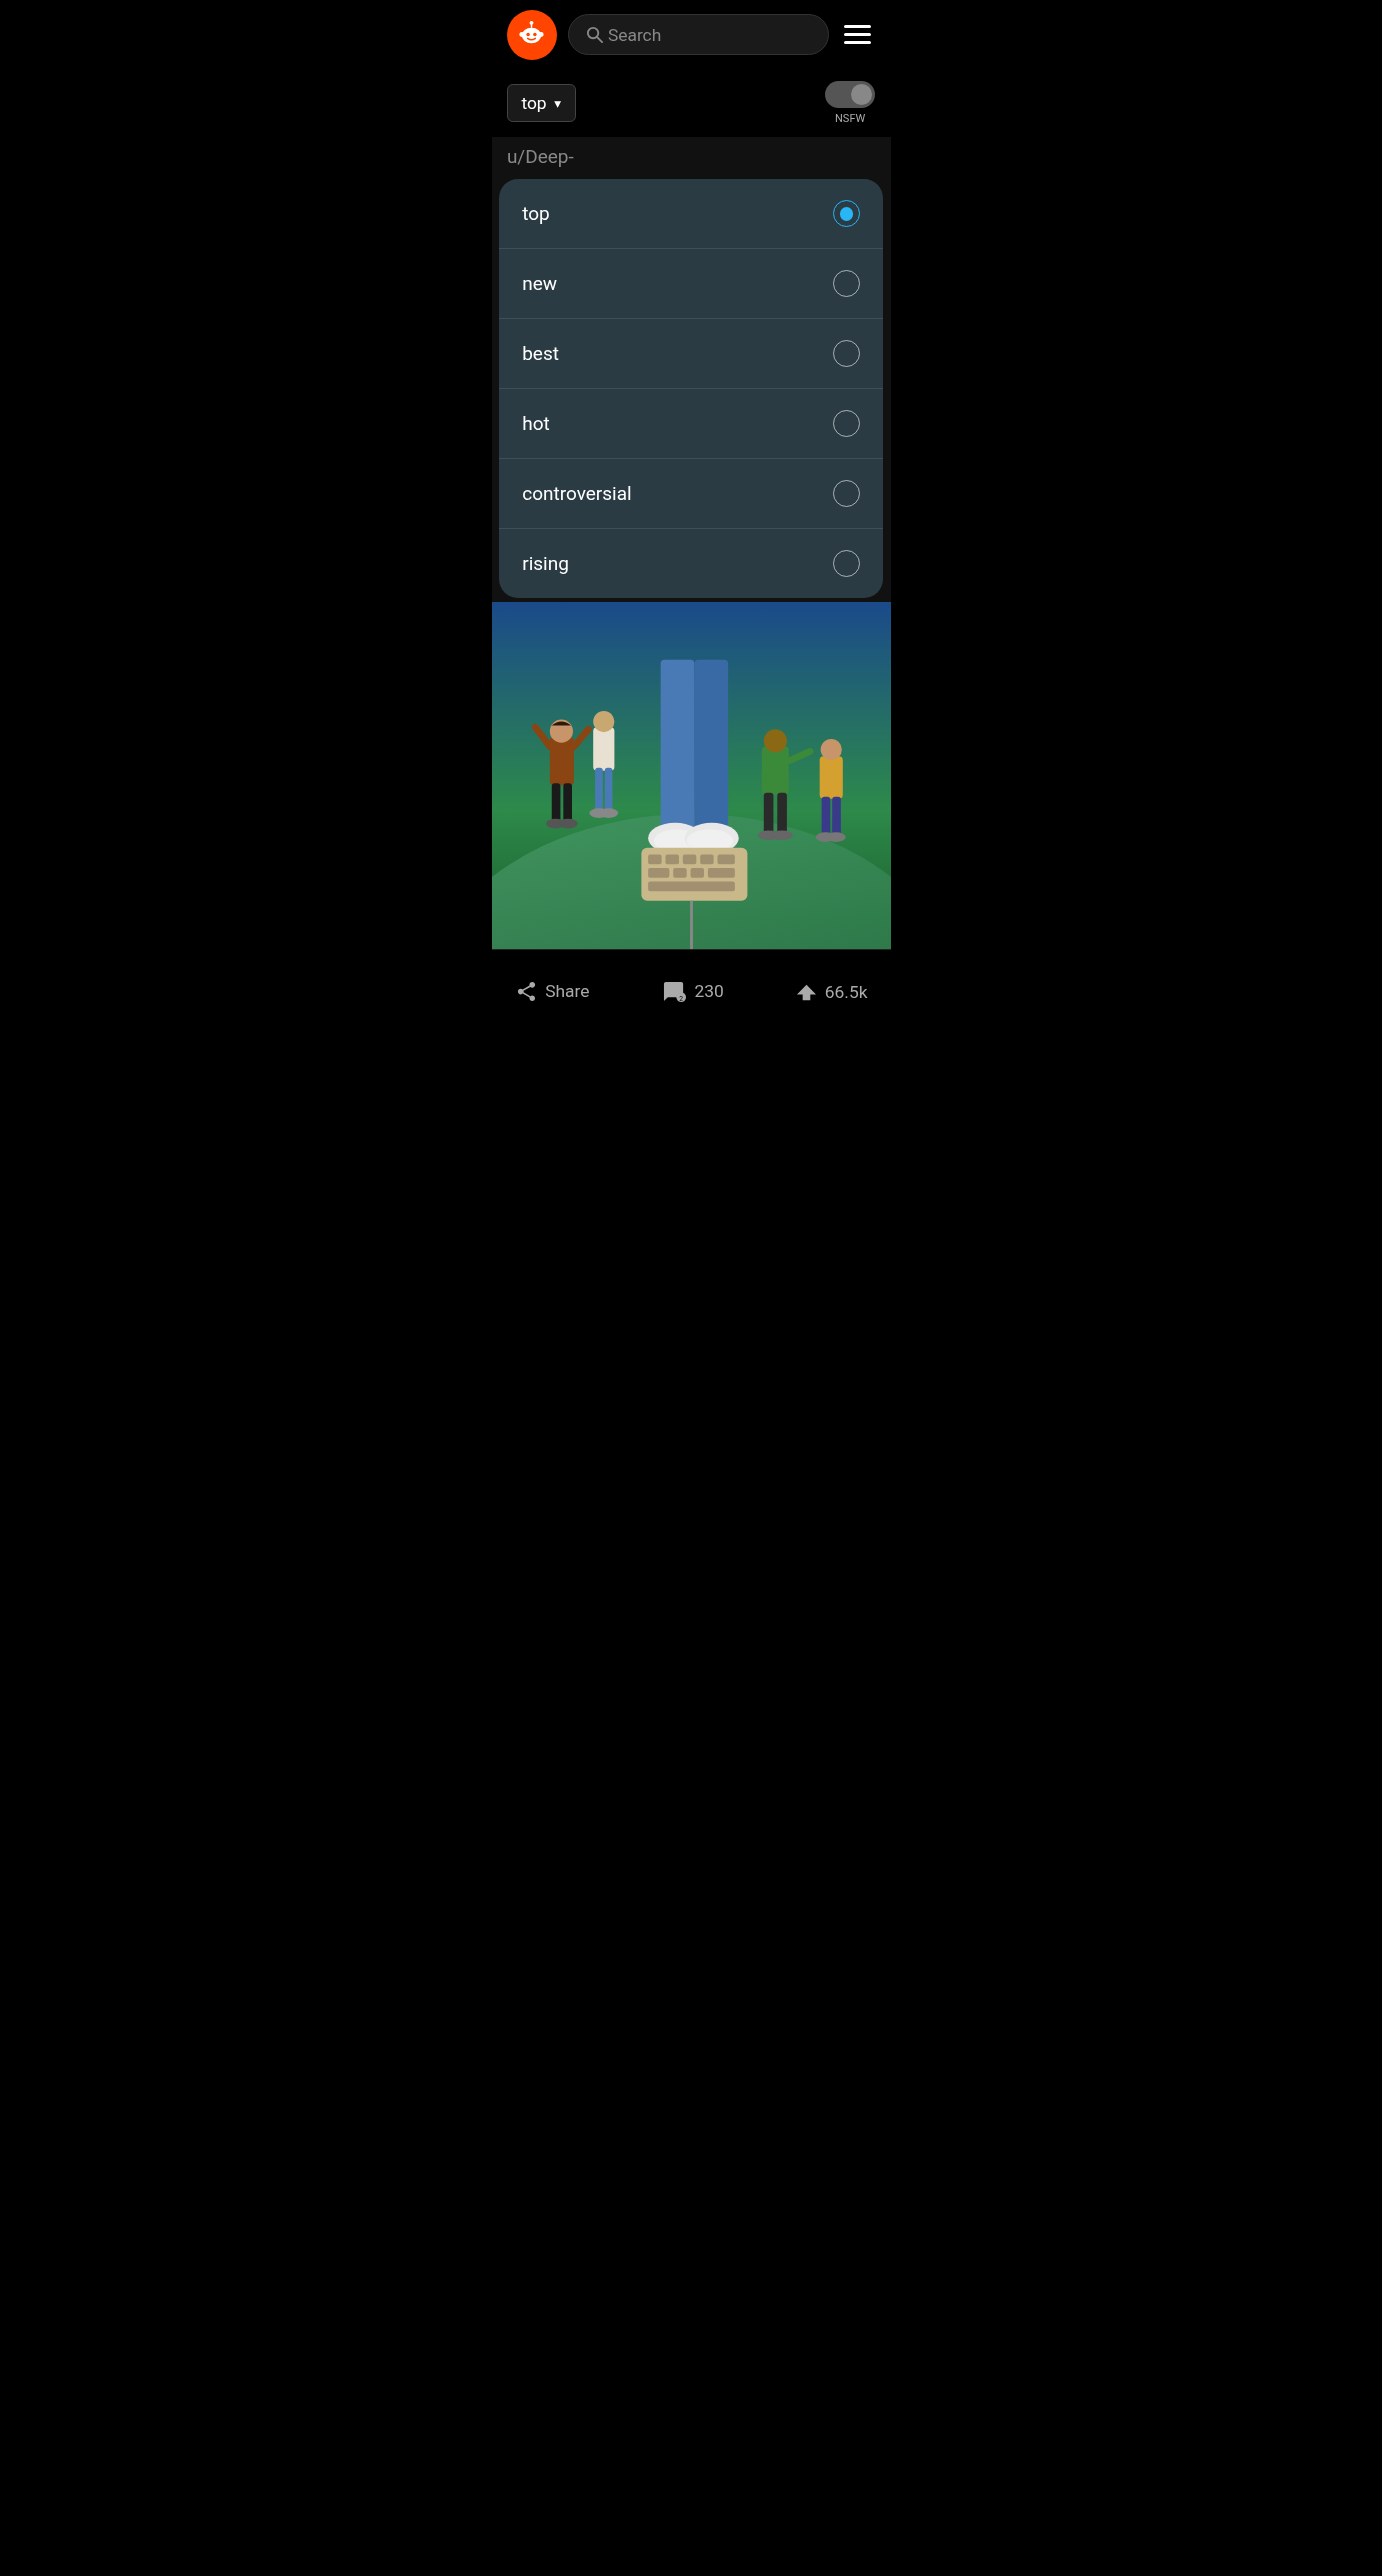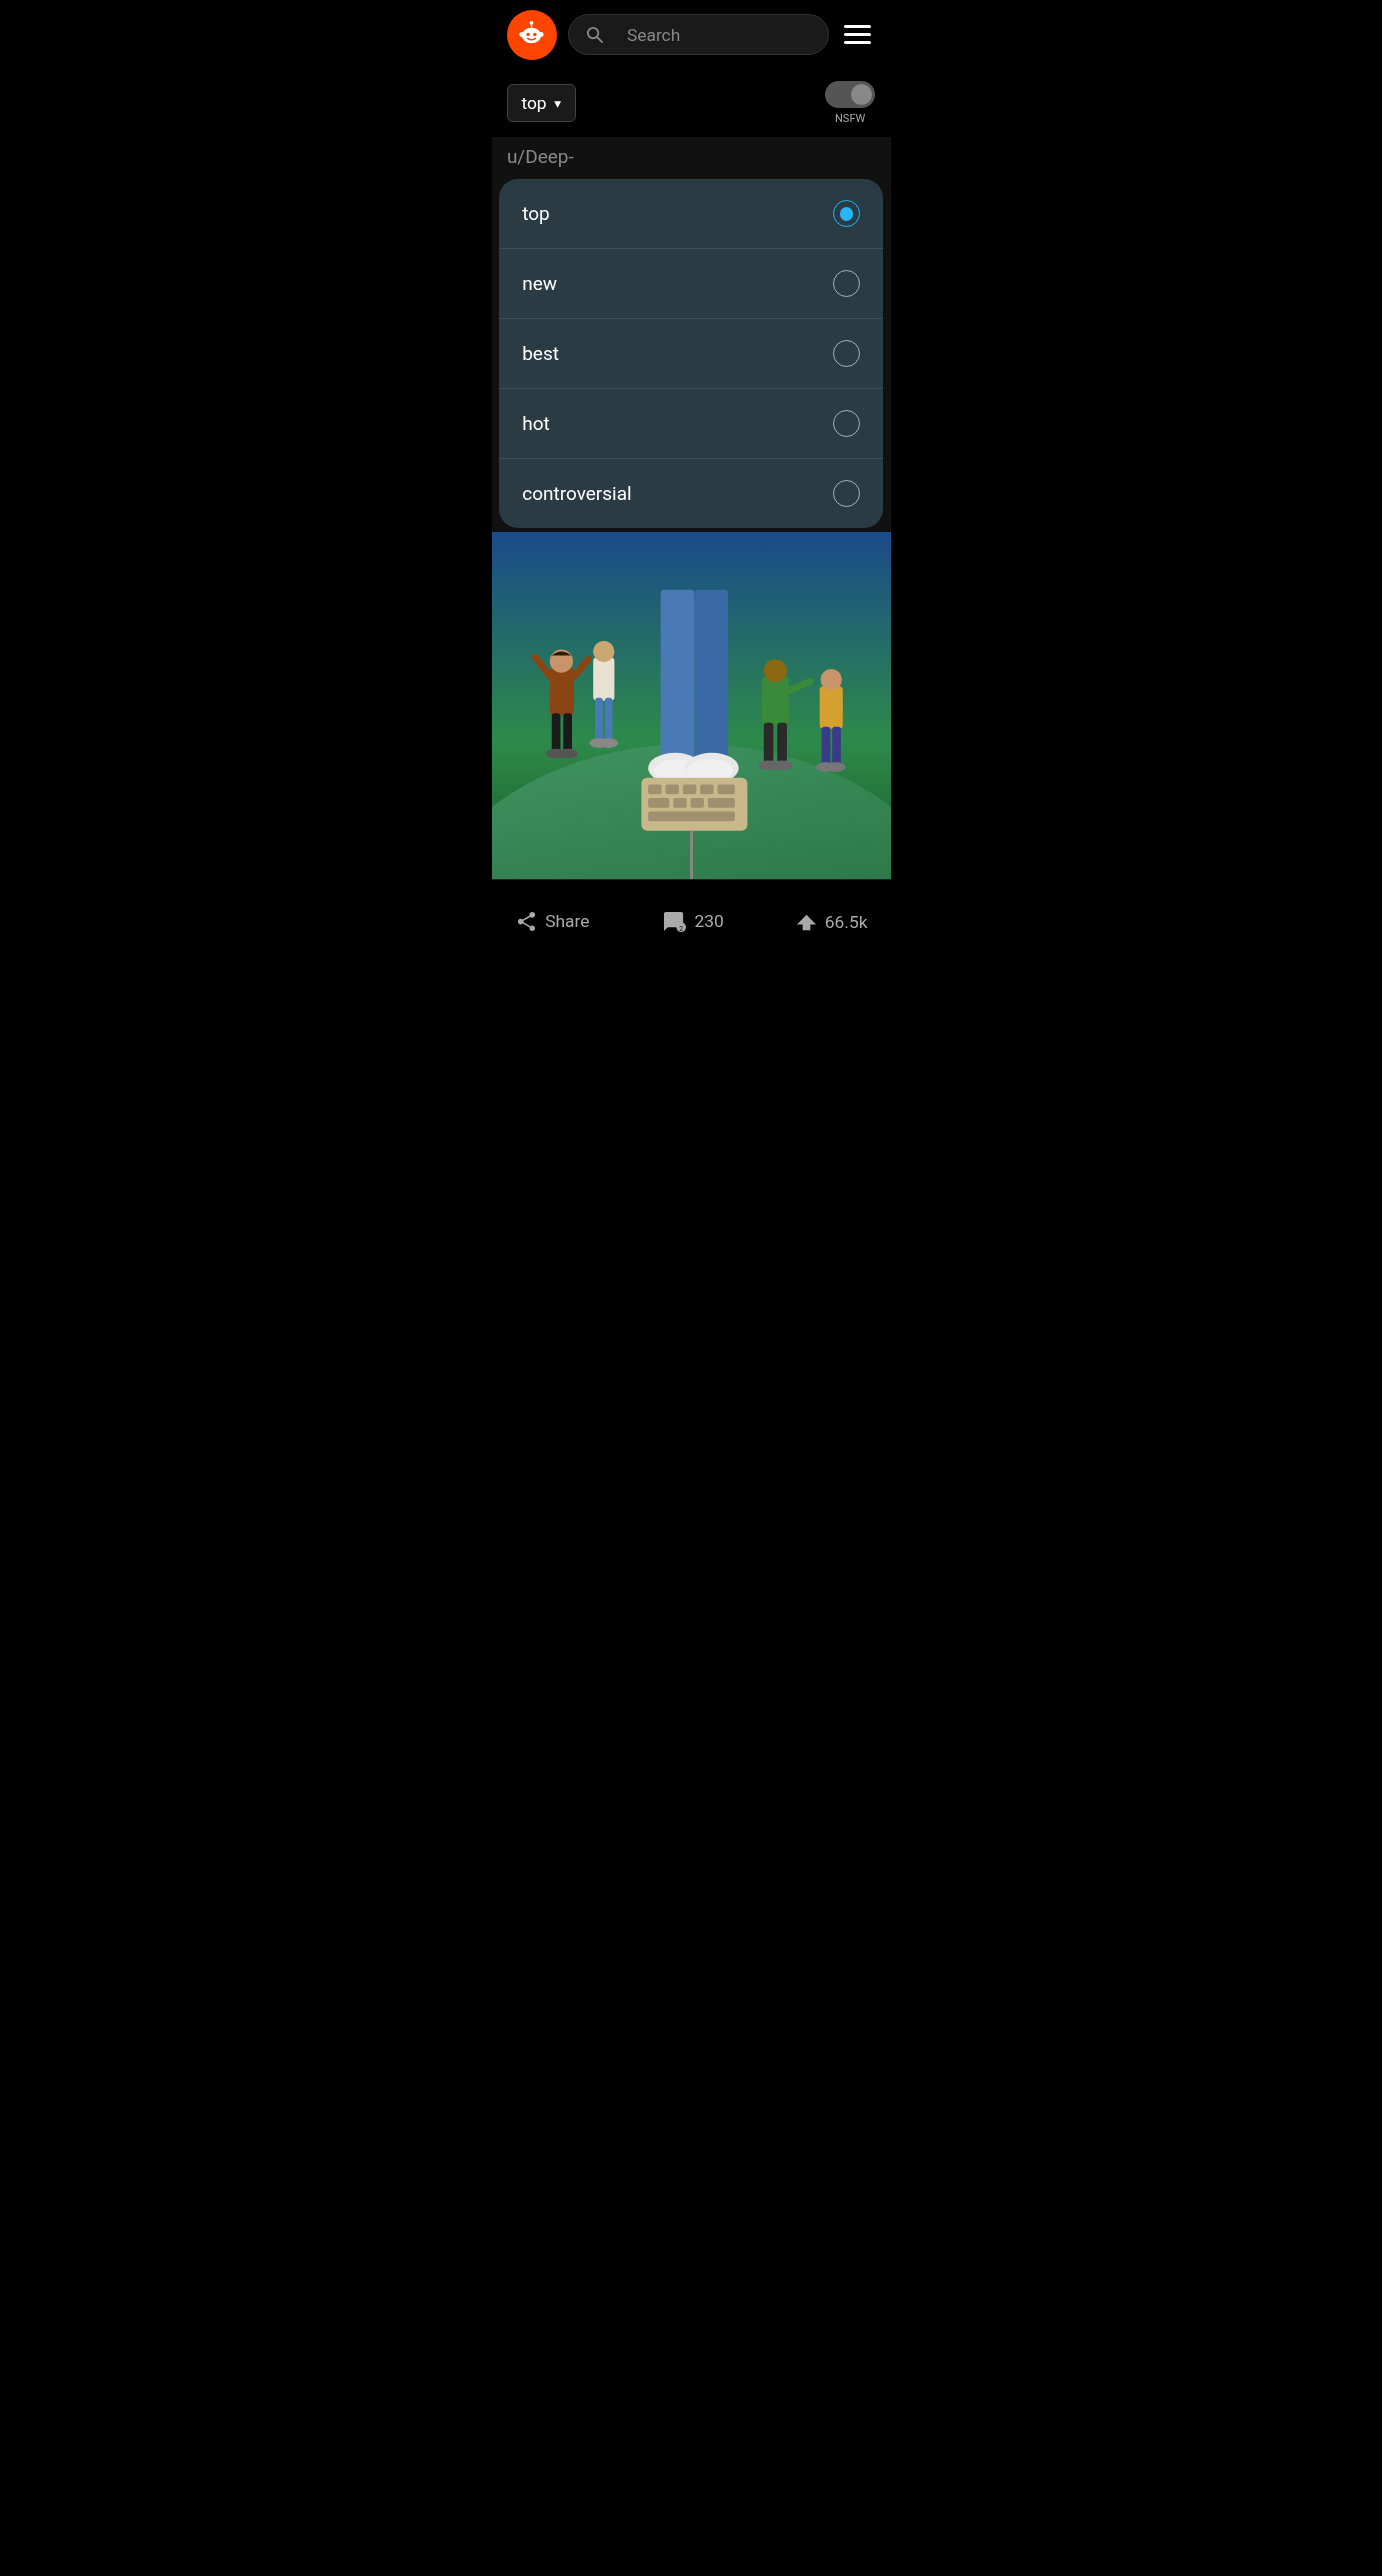--- a/index.html
+++ b/index.html
@@ -41,21 +41,21 @@
     }
 
     .search-bar {
       flex: 1;
       background-color: #1a1a1a;
       border: 1px solid #333;
       border-radius: 23px;
       display: flex;
       align-items: center;
       padding: 9.6px 15.4px;
-      gap: 23px;
+      gap: 4px;
     }
 
     .search-icon-svg {
       color: #888;
       flex-shrink: 0;
     }
 
     .search-placeholder {
       color: #888;
       font-size: 17.4px;
@@ -333,20 +333,24 @@
       <div class="dropdown-item">
         <span class="dropdown-item-label">hot</span>
         <div class="radio-button"></div>
       </div>
 
       <div class="dropdown-item">
         <span class="dropdown-item-label">controversial</span>
         <div class="radio-button"></div>
       </div>
 
+      <div class="dropdown-item">
+        <span class="dropdown-item-label">rising</span>
+        <div class="radio-button"></div>
+      </div>
 
     </div>
   </div>
 
   <div class="bg-image-area">
     <svg width="399" height="347" viewBox="0 0 414 360" xmlns="http://www.w3.org/2000/svg">
 
       <defs>
         <linearGradient id="skyGrad" x1="0" y1="0" x2="0" y2="1">
           <stop offset="0%" stop-color="#1a4a8a"></stop>

